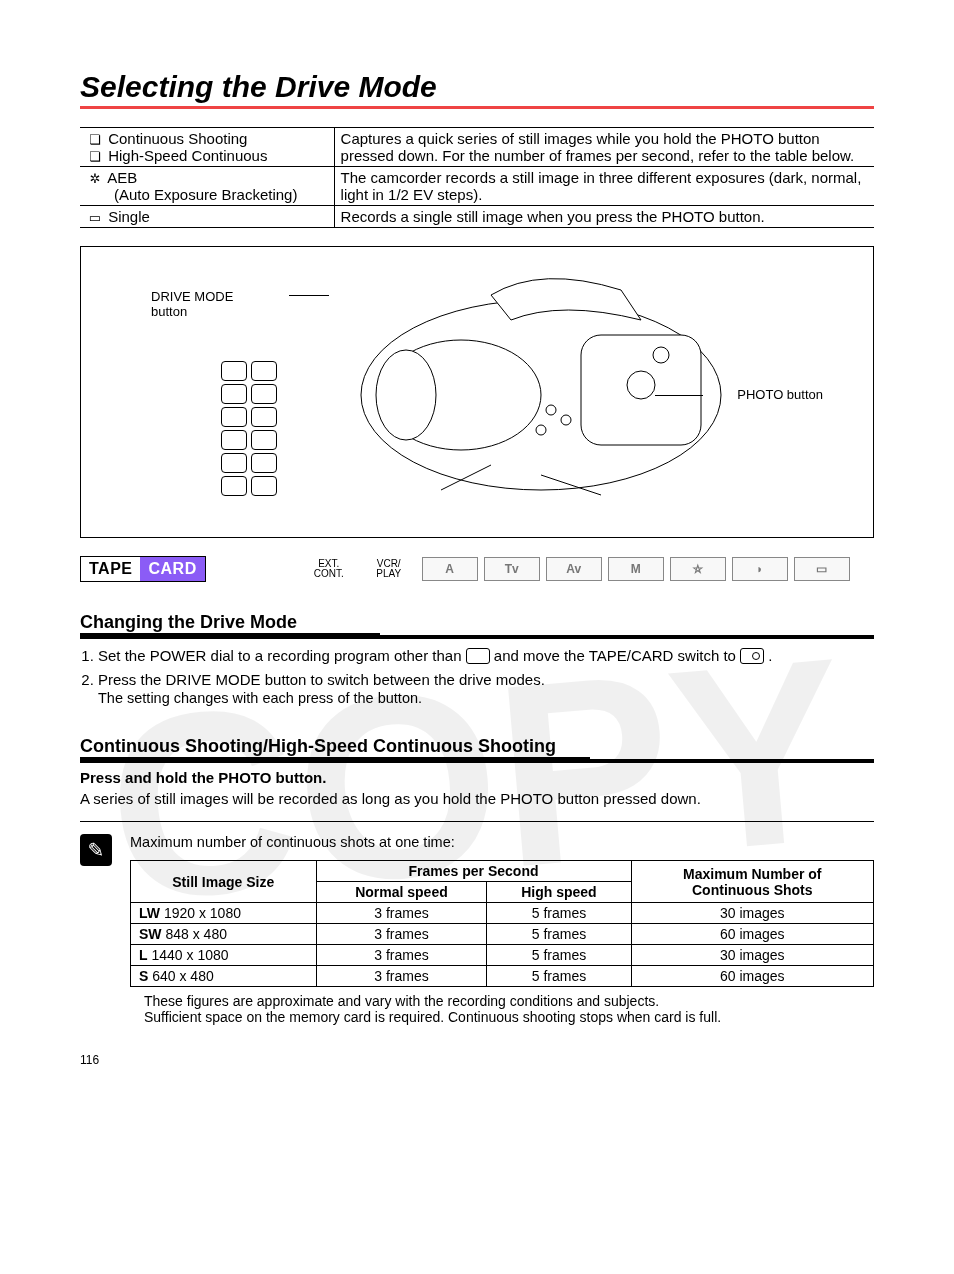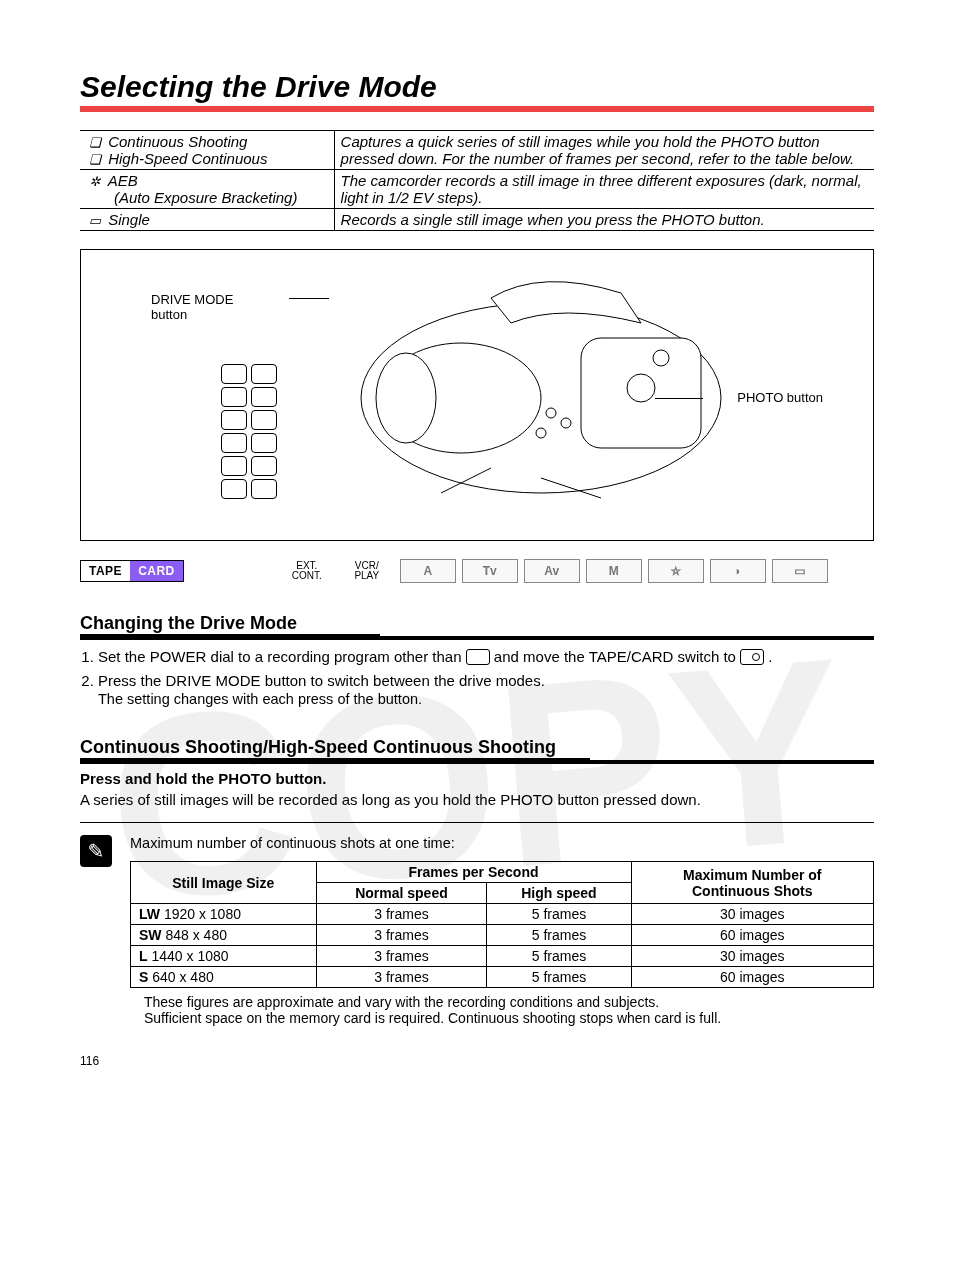--- a/index.html
+++ b/index.html
@@ -24,29 +24,28 @@
     font-family: Arial, sans-serif;
     z-index: 0;
     pointer-events: none;
   }
   .content { position: relative; z-index: 1; }
   h1.title {
     font-style: italic;
     font-weight: bold;
     font-size: 30px;
     margin: 20px 0 6px 0;
-    border-bottom: 6px solid #ef4444;
+    border-bottom: 3px solid #ef4444;
     padding-bottom: 2px;
   }
   table.modes {
     border-collapse: collapse;
     width: 100%;
     font-size: 15px;
     margin-top: 18px;
-    font-style: italic;
   }
   table.modes td {
     border-top: 1px solid #000;
     border-bottom: 1px solid #000;
     padding: 2px 6px;
     vertical-align: top;
   }
   table.modes td.left { width: 32%; border-right: 1px solid #000; }
   .icon-box {
     display: inline-block;
@@ -118,21 +117,21 @@
     margin-top: 18px;
     font-size: 13px;
   }
   .tape-card {
     display: inline-flex;
     border: 1px solid #000;
   }
   .tc-cell {
     padding: 3px 8px;
     font-weight: bold;
-    font-size: 12px;
+    font-size: 16px;
     letter-spacing: 0.5px;
   }
   .tc-active { background: #8b5cf6; color: #fff; }
   .mode-box {
     width: 54px;
     height: 22px;
     border: 1px solid #888;
     margin-left: 6px;
     display: inline-flex;
     align-items: center;

